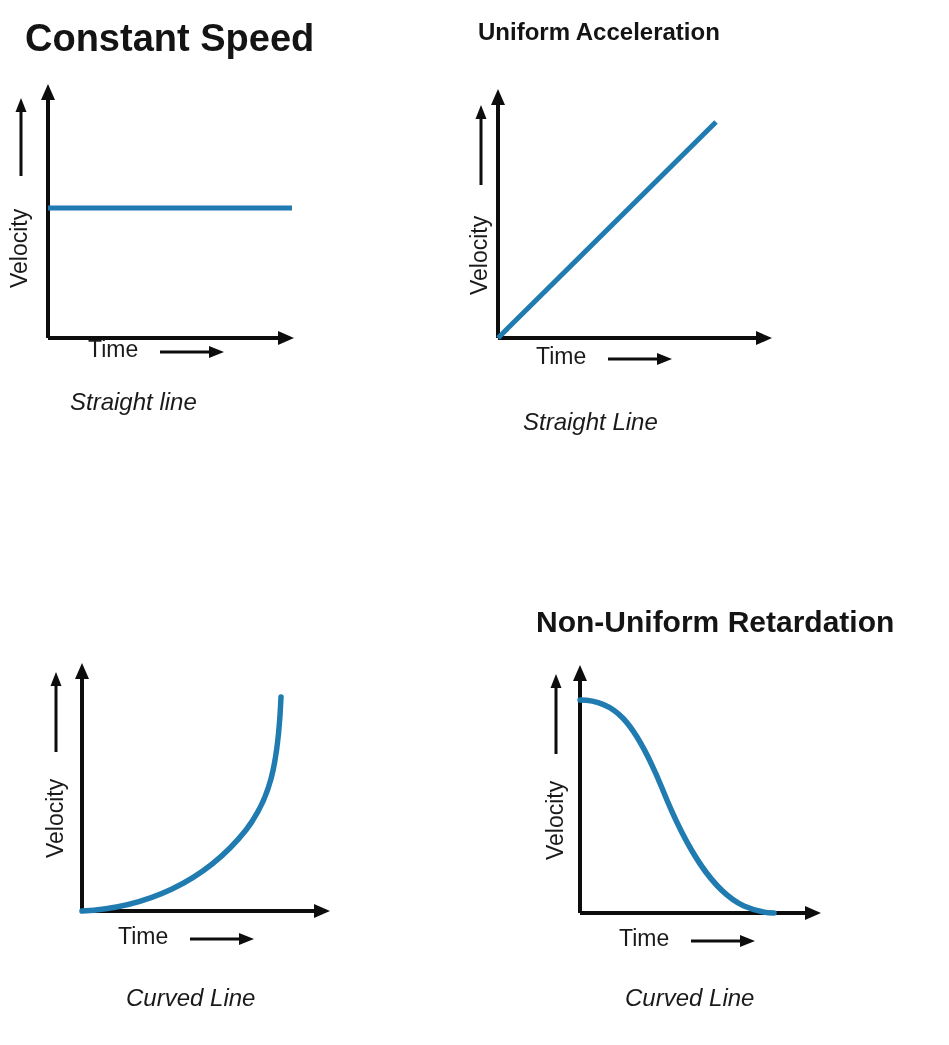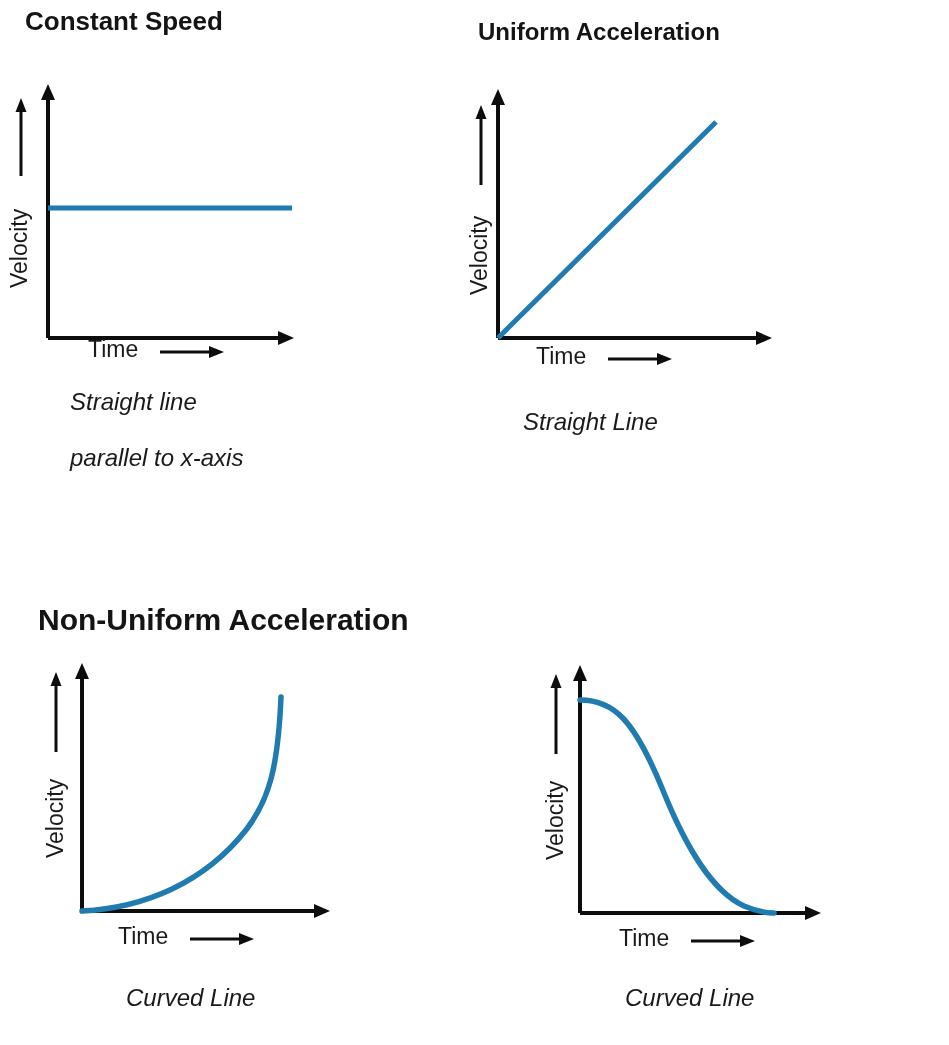--- a/index.html
+++ b/index.html
@@ -65,21 +65,21 @@
   }
   .h-arrow {
     position: absolute;
   }
 </style>
 </head>
 <body>
 
 <div class="panel" style="left:0; top:0; width:475px; height:500px;">
 
-  <div class="panel-title" style="left:25px; top:8px; font-size:26px;">Constant Speed</div>
+  <div class="panel-title" style="left:25px; top:19px; font-size:38px;">Constant Speed</div>
 
   <div class="vert-label" style="left:8px; top:288px; font-size:23px;">Velocity</div>
 
   <svg class="graph-svg" style="left:10px; top:98px;" width="22" height="78" viewBox="0 0 22 78">
     <line x1="11" y1="78" x2="11" y2="12" stroke="#0d0d0d" stroke-width="3"></line>
     <polygon class="arrow-head" points="11,0 5.5,14 16.5,14"></polygon>
   </svg>
 
   <svg class="graph-svg" style="left:30px; top:80px;" width="280" height="270" viewBox="0 0 280 270">
 
@@ -92,21 +92,20 @@
     <line class="data-line" x1="18" y1="128" x2="262" y2="128" stroke="#1f7bb0"></line>
   </svg>
 
   <div style="position:absolute; left:88px; top:338px; font-size:23px; line-height:1;">Time</div>
   <svg class="h-arrow" style="left:160px; top:341px;" width="66" height="20" viewBox="0 0 66 20">
     <line x1="0" y1="11" x2="52" y2="11" stroke="#0d0d0d" stroke-width="3"></line>
     <polygon class="arrow-head" points="64,11 49,5 49,17"></polygon>
   </svg>
 
   <div class="caption" style="left:70px; top:390px; font-size:24px;">Straight line</div>
-  <div class="caption" style="left:70px; top:446px; font-size:24px;">parallel to x-axis</div>
 </div>
 
 <div class="panel" style="left:450px; top:0; width:499px; height:500px;">
 
   <div class="panel-title" style="left:28px; top:20px; font-size:24px;">Uniform Acceleration</div>
 
   <div class="vert-label" style="left:18px; top:295px; font-size:23px;">Velocity</div>
 
   <svg class="graph-svg" style="left:20px; top:105px;" width="22" height="80" viewBox="0 0 22 80">
     <line x1="11" y1="80" x2="11" y2="12" stroke="#0d0d0d" stroke-width="3"></line>
@@ -128,21 +127,20 @@
   <svg class="h-arrow" style="left:158px; top:348px;" width="66" height="20" viewBox="0 0 66 20">
     <line x1="0" y1="11" x2="52" y2="11" stroke="#0d0d0d" stroke-width="3"></line>
     <polygon class="arrow-head" points="64,11 49,5 49,17"></polygon>
   </svg>
 
   <div class="caption" style="left:73px; top:410px; font-size:24px;">Straight Line</div>
 </div>
 
 <div class="panel" style="left:0; top:570px; width:475px; height:475px;">
 
-  <div class="panel-title" style="left:38px; top:35px; font-size:30px;">Non-Uniform Acceleration</div>
 
   <div class="vert-label" style="left:44px; top:288px; font-size:23px;">Velocity</div>
 
   <svg class="graph-svg" style="left:45px; top:102px;" width="22" height="80" viewBox="0 0 22 80">
     <line x1="11" y1="80" x2="11" y2="12" stroke="#0d0d0d" stroke-width="3"></line>
     <polygon class="arrow-head" points="11,0 5.5,14 16.5,14"></polygon>
   </svg>
 
   <svg class="graph-svg" style="left:64px; top:88px;" width="290" height="270" viewBox="0 0 290 270">
 
@@ -159,20 +157,21 @@
   <svg class="h-arrow" style="left:190px; top:358px;" width="66" height="20" viewBox="0 0 66 20">
     <line x1="0" y1="11" x2="52" y2="11" stroke="#0d0d0d" stroke-width="3"></line>
     <polygon class="arrow-head" points="64,11 49,5 49,17"></polygon>
   </svg>
 
   <div class="caption" style="left:126px; top:416px; font-size:24px;">Curved Line</div>
 </div>
 
 <div class="panel" style="left:474px; top:570px; width:475px; height:475px;">
 
+  <div class="panel-title" style="left:62px; top:37px; font-size:30px;">Non-Uniform Retardation</div>
 
   <div class="vert-label" style="left:70px; top:290px; font-size:23px;">Velocity</div>
 
   <svg class="graph-svg" style="left:71px; top:104px;" width="22" height="80" viewBox="0 0 22 80">
     <line x1="11" y1="80" x2="11" y2="12" stroke="#0d0d0d" stroke-width="3"></line>
     <polygon class="arrow-head" points="11,0 5.5,14 16.5,14"></polygon>
   </svg>
 
   <svg class="graph-svg" style="left:88px; top:90px;" width="290" height="270" viewBox="0 0 290 270">
 

